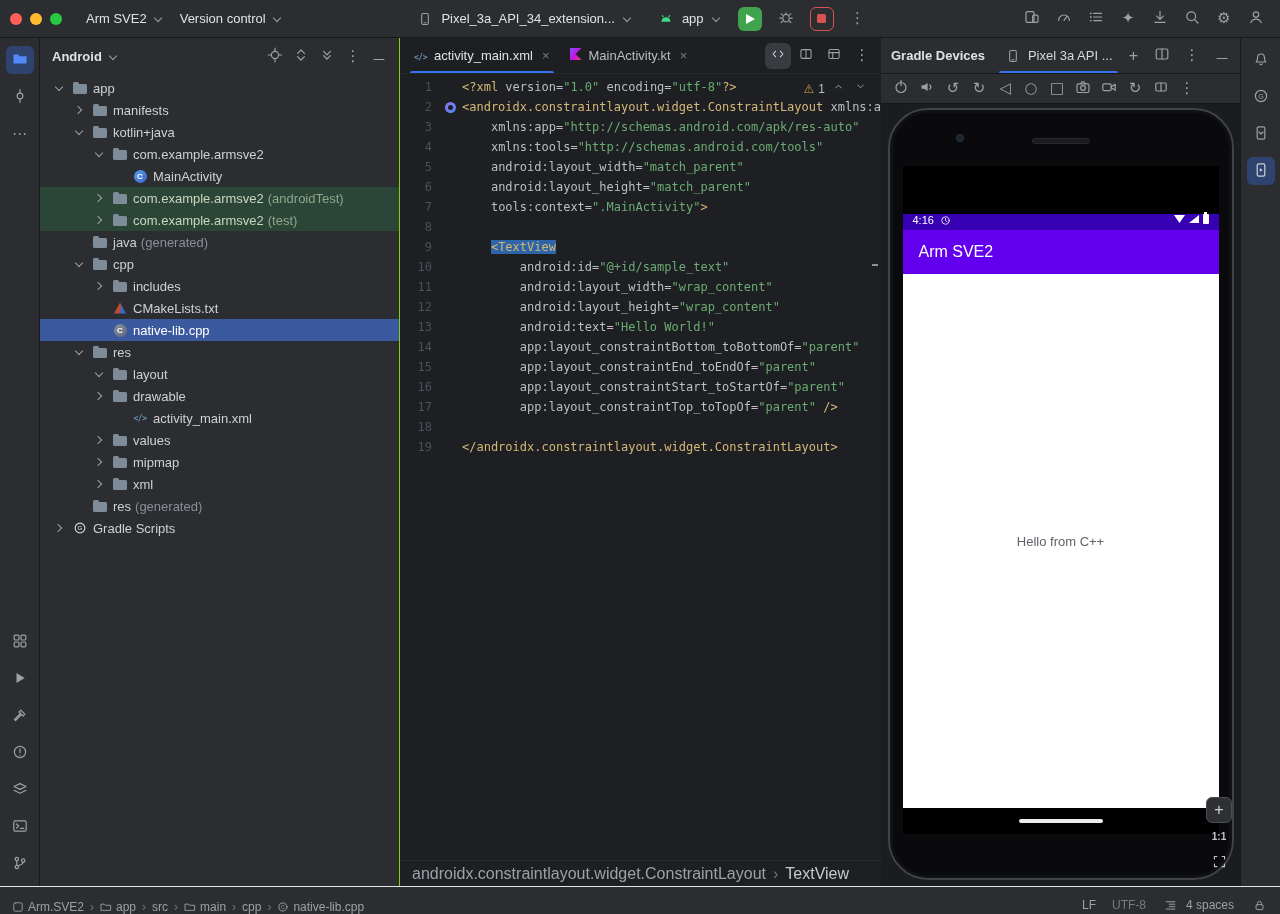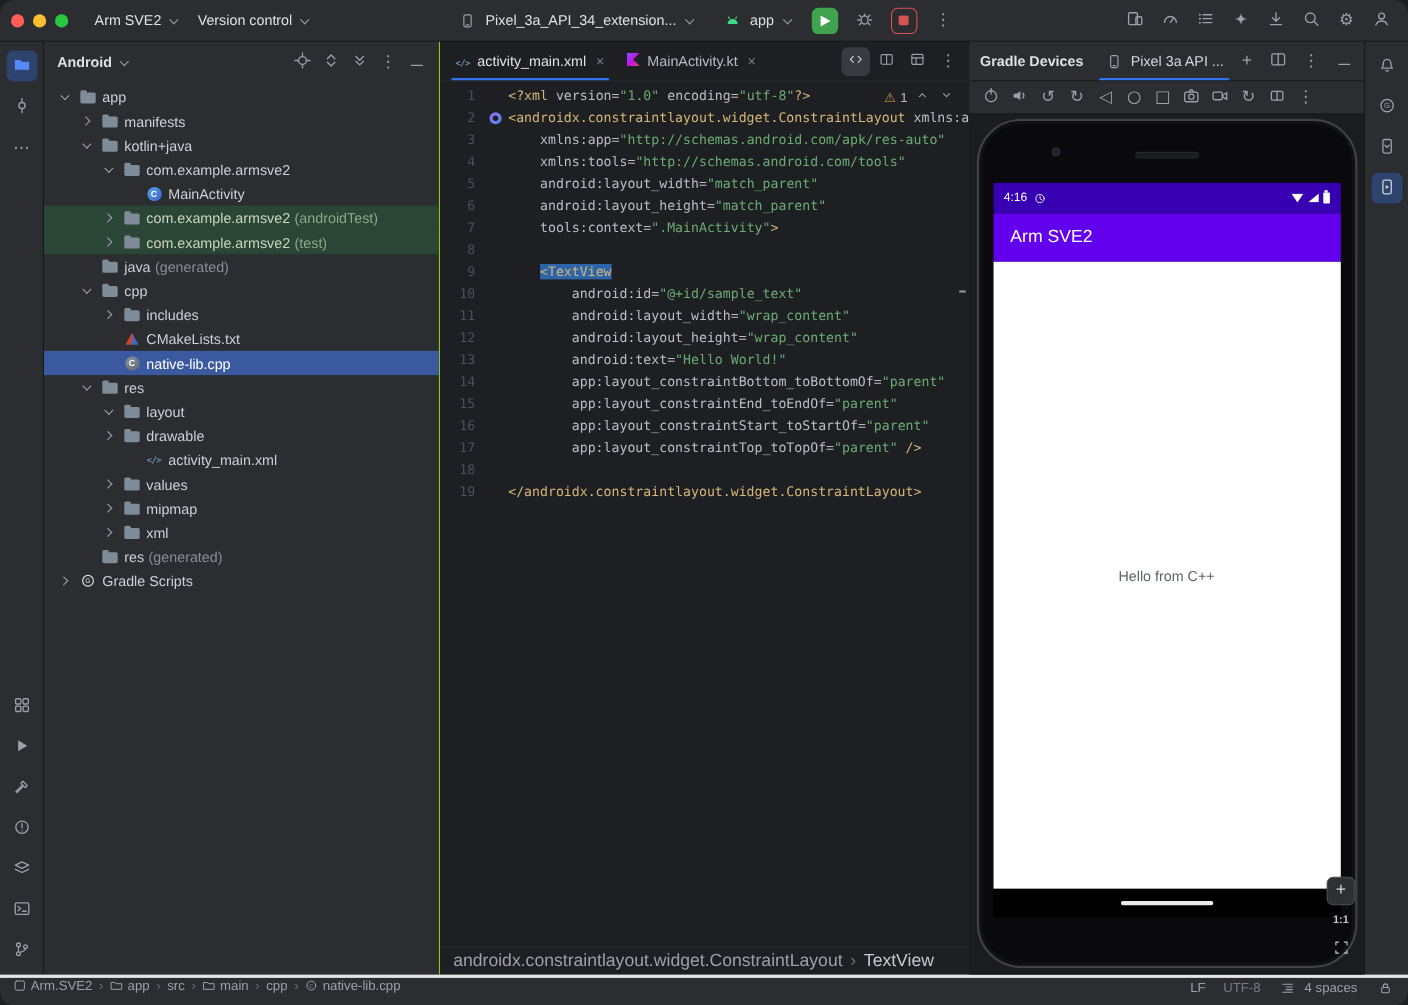--- a/index.html
+++ b/index.html
@@ -1,21 +1,21 @@
 <!DOCTYPE html>
 <html><head>
 <meta charset="utf-8">
 <style>
   * { box-sizing: border-box; margin: 0; padding: 0; }
   html,body { background:#1E1F22; }
   .app {
     width:1280px; height:914px; overflow:hidden; position:relative;
-    background:#000000; color:#DFE1E5;
+    background:#4d7c0f; color:#DFE1E5;
     font-family:"Liberation Sans", sans-serif; font-size:13px;
-    display:flex; flex-direction:column; user-select:none;border-radius:12px;
+    display:flex; flex-direction:column; user-select:none;
   }
   
   .titlebar { height:38px; flex:0 0 auto; background:#2B2D30; border-bottom:1px solid #17181A;
     display:flex; align-items:center; padding:0 10px; }
   .tl-left { display:flex; align-items:center; gap:18px; flex:1 1 0; min-width:0; }
   .traffic { display:flex; gap:8px; margin-right:6px; }
   .tl-circle { width:12px; height:12px; border-radius:50%; }
   .tl-close{ background:#FF5F57; } .tl-min{ background:#FEBC2E; } .tl-max{ background:#28C840; }
   .tl-menu { display:flex; align-items:center; gap:6px; color:#DFE1E5; cursor:default; }
   .mchev { width:9px; height:9px; position:relative; }
@@ -103,38 +103,38 @@
   .dv-plus { width:24px; height:100%; display:flex; align-items:center; justify-content:center; color:#9DA0A6; font-size:16px; }
   .dv-hicons { margin-left:auto; display:flex; align-items:center; gap:2px; }
   .dv-toolbar { height:30px; flex:0 0 auto; background:#2B2D30; display:flex; align-items:center; gap:2px; padding:0 8px; border-bottom:1px solid #141517; }
   .dv-toolbar .tool-btn { width:24px; height:24px; }
   .dv-viewport { flex:1 1 auto; position:relative; display:flex; align-items:flex-start; justify-content:center; background:#1B1C1F; overflow:hidden; }
   
   .phone { width:346px; height:772px; margin-top:4px; background:#0A0A0C; border:2.5px solid #3F4246; border-radius:40px; position:relative; box-shadow:inset 0 0 0 3px #101113; }
   .ph-cam { position:absolute; top:24px; left:66px; width:8px; height:8px; border-radius:50%; background:#1B2430; border:1.5px solid #2A3442; }
   .ph-speaker { position:absolute; top:28px; left:50%; transform:translateX(-50%); width:58px; height:6px; border-radius:3px; background:#1A1C1F; border:1px solid #26282C; }
   .screen { position:absolute; left:13px; right:13px; top:56px; bottom:44px; background:#000; display:flex; flex-direction:column; overflow:hidden; border-radius:2px; }
-  .ph-status { height:28px; flex:0 0 auto; display:flex; align-items:center; padding:0 10px; color:#fff; font-size:11px; gap:5px; }
+  .ph-status { height:16px; flex:0 0 auto; display:flex; align-items:flex-start; padding:0 10px; color:#fff; font-size:11px; gap:5px;margin-top:48px; }
   .ph-sicons { margin-left:auto; display:flex; align-items:center; gap:4px; }
   .ph-wifi { width:11px; height:8px; background:#fff; clip-path:polygon(50% 100%,0 0,100% 0); }
   .ph-signal { width:10px; height:8px; background:#fff; clip-path:polygon(0 100%,100% 0,100% 100%); }
   .ph-batt { width:5.5px; height:10px; background:#fff; border-radius:1px; position:relative; }
   .ph-batt::before { content:""; position:absolute; top:-2px; left:1.25px; width:3px; height:1.5px; background:#fff; }
   .ph-appbar { height:44px; flex:0 0 auto; display:flex; align-items:center; padding:0 16px; color:#fff; font-size:16px; }
   .ph-body { flex:1 1 auto; background:#FFFFFF; display:flex; align-items:center; justify-content:center; }
   .ph-body-text { color:#5F6368; font-size:13px; }
   .ph-nav { height:26px; flex:0 0 auto; background:#000; display:flex; align-items:center; justify-content:center; }
   .ph-pill { width:84px; height:4.5px; border-radius:3px; background:#ECECEC; }
   
   .zoomer { position:absolute; right:8px; bottom:14px; display:flex; flex-direction:column; align-items:center; gap:8px; }
   .zoom-plus { width:26px; height:26px; border-radius:6px; background:#2E3034; border:1px solid #4A4D52; color:#D0D2D7; font-size:16px; display:flex; align-items:center; justify-content:center; }
   .zoom-ratio { font-size:10px; font-weight:bold; color:#C2C5CB; }
   .zoom-fit { width:22px; height:22px; display:flex; align-items:center; justify-content:center; color:#C2C5CB; }
   
-  .statusbar { height:28px; flex:0 0 auto; background:#2B2D30; border-top:3px solid #e5e5e5; display:flex; align-items:flex-start; padding:0 12px; font-size:12px; color:#9DA0A6; }
+  .statusbar { height:28px; flex:0 0 auto; background:#2B2D30; border-top:1px solid #e5e5e5; display:flex; align-items:flex-end; padding:0 12px; font-size:12px; color:#9DA0A6; }
   .sb-crumbs { display:flex; align-items:center; gap:6px; }
   .sb-right { margin-left:auto; display:flex; align-items:center; gap:16px; }
   .sb-item { color:#9DA0A6; }
   .sb-dim { color:#787B80; }
 </style>
 </head>
 <body>
 
 <div class="app">
 

